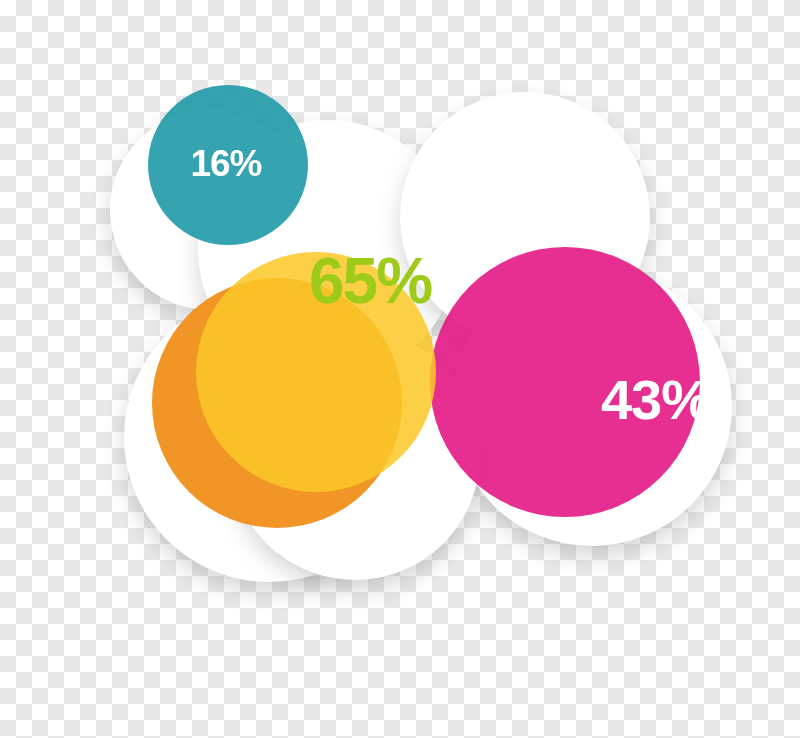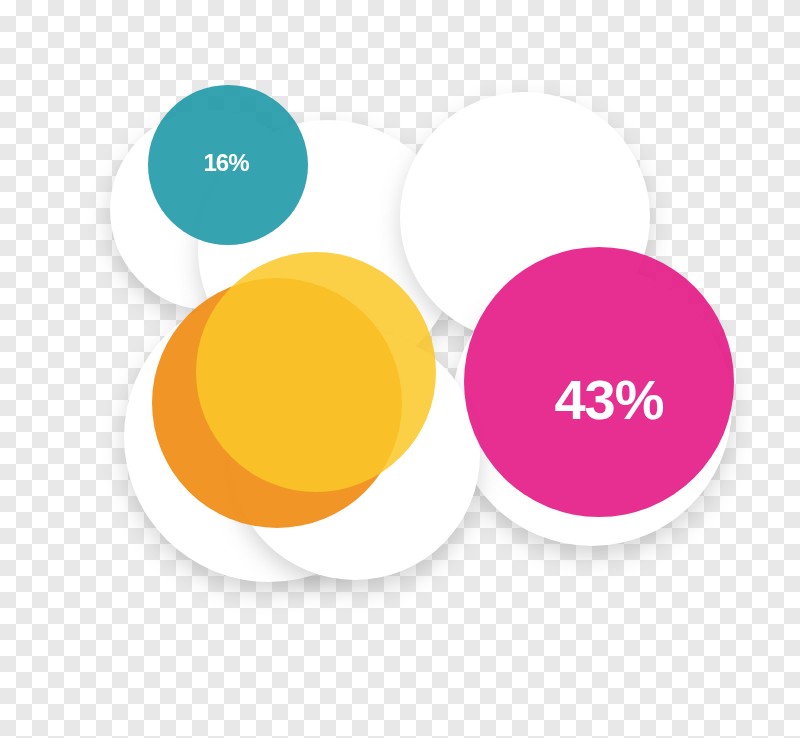--- a/index.html
+++ b/index.html
@@ -45,31 +45,32 @@
     line-height: 1;
     letter-spacing: -1px;
     user-select: none;
   }
 
   
   #bubble-teal {
     left: 148px; top: 85px; width: 160px; height: 160px;
     background: rgba(26,150,166,0.88);
   }
-  #bubble-teal .lbl { font-size: 24px; transform: translate(-2px,-2px); }
+  #bubble-teal .lbl { font-size: 37px; transform: translate(-2px,-2px); }
 
   #bubble-green {
     left: 408px; top: 74px; width: 240px; height: 240px;
     background: rgba(158,203,26,0.86);
   }
   #bubble-green .lbl { font-size: 48px; transform: translate(22px,-16px); }
 
   #bubble-magenta {
-    left: 464px; top: 247px; width: 270px; height: 270px;
+    left: 430px; top: 247px; width: 270px; height: 270px;
     background: rgba(228,23,133,0.90);
+    justify-content: flex-end;
   }
   #bubble-magenta .lbl { font-size: 56px; transform: translate(10px,18px); }
 
   #bubble-orange {
     left: 152px; top: 278px; width: 250px; height: 250px;
     background: rgba(240,140,20,0.92);
   }
 
   #bubble-yellow {
     left: 196px; top: 252px; width: 240px; height: 240px;
@@ -111,14 +112,15 @@
 
   <div class="bubble" id="bubble-yellow">
     <span class="lbl"></span>
   </div>
 
 
   <div class="bubble" id="bubble-teal">
     <span class="lbl">16%</span>
   </div>
 
+  <div id="label-65">65%</div>
 
 </div>
 
 </body></html>

